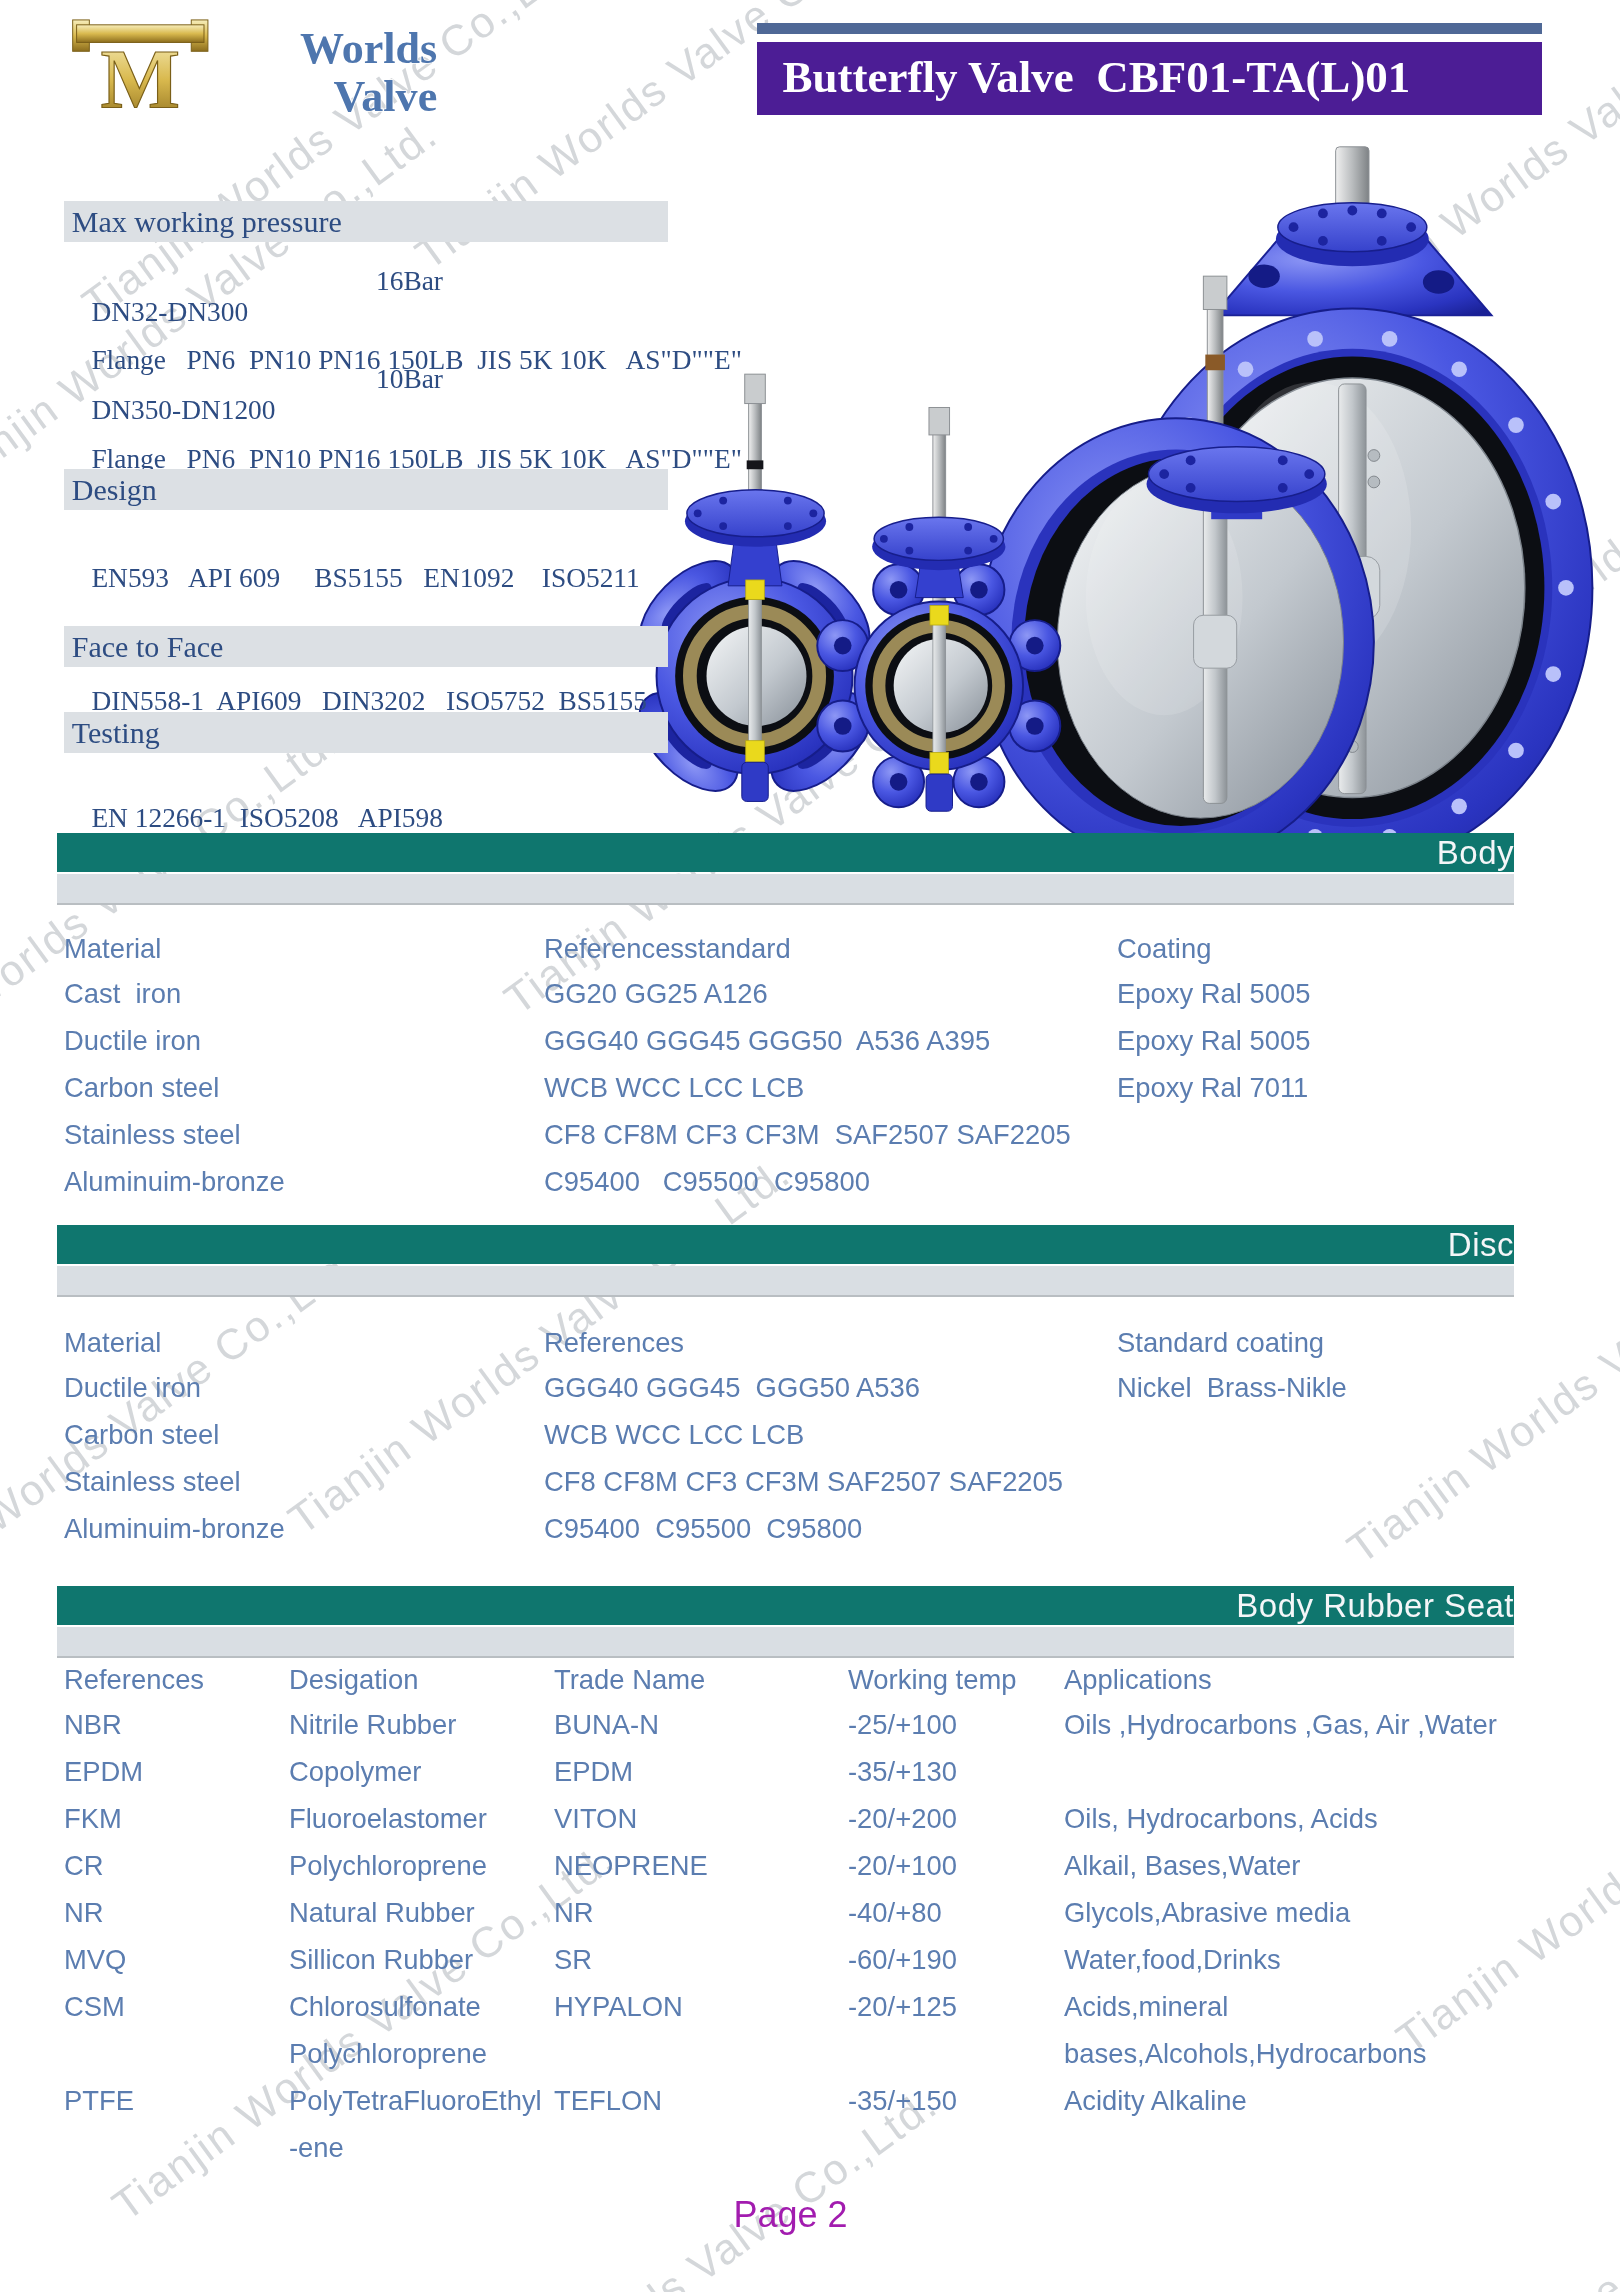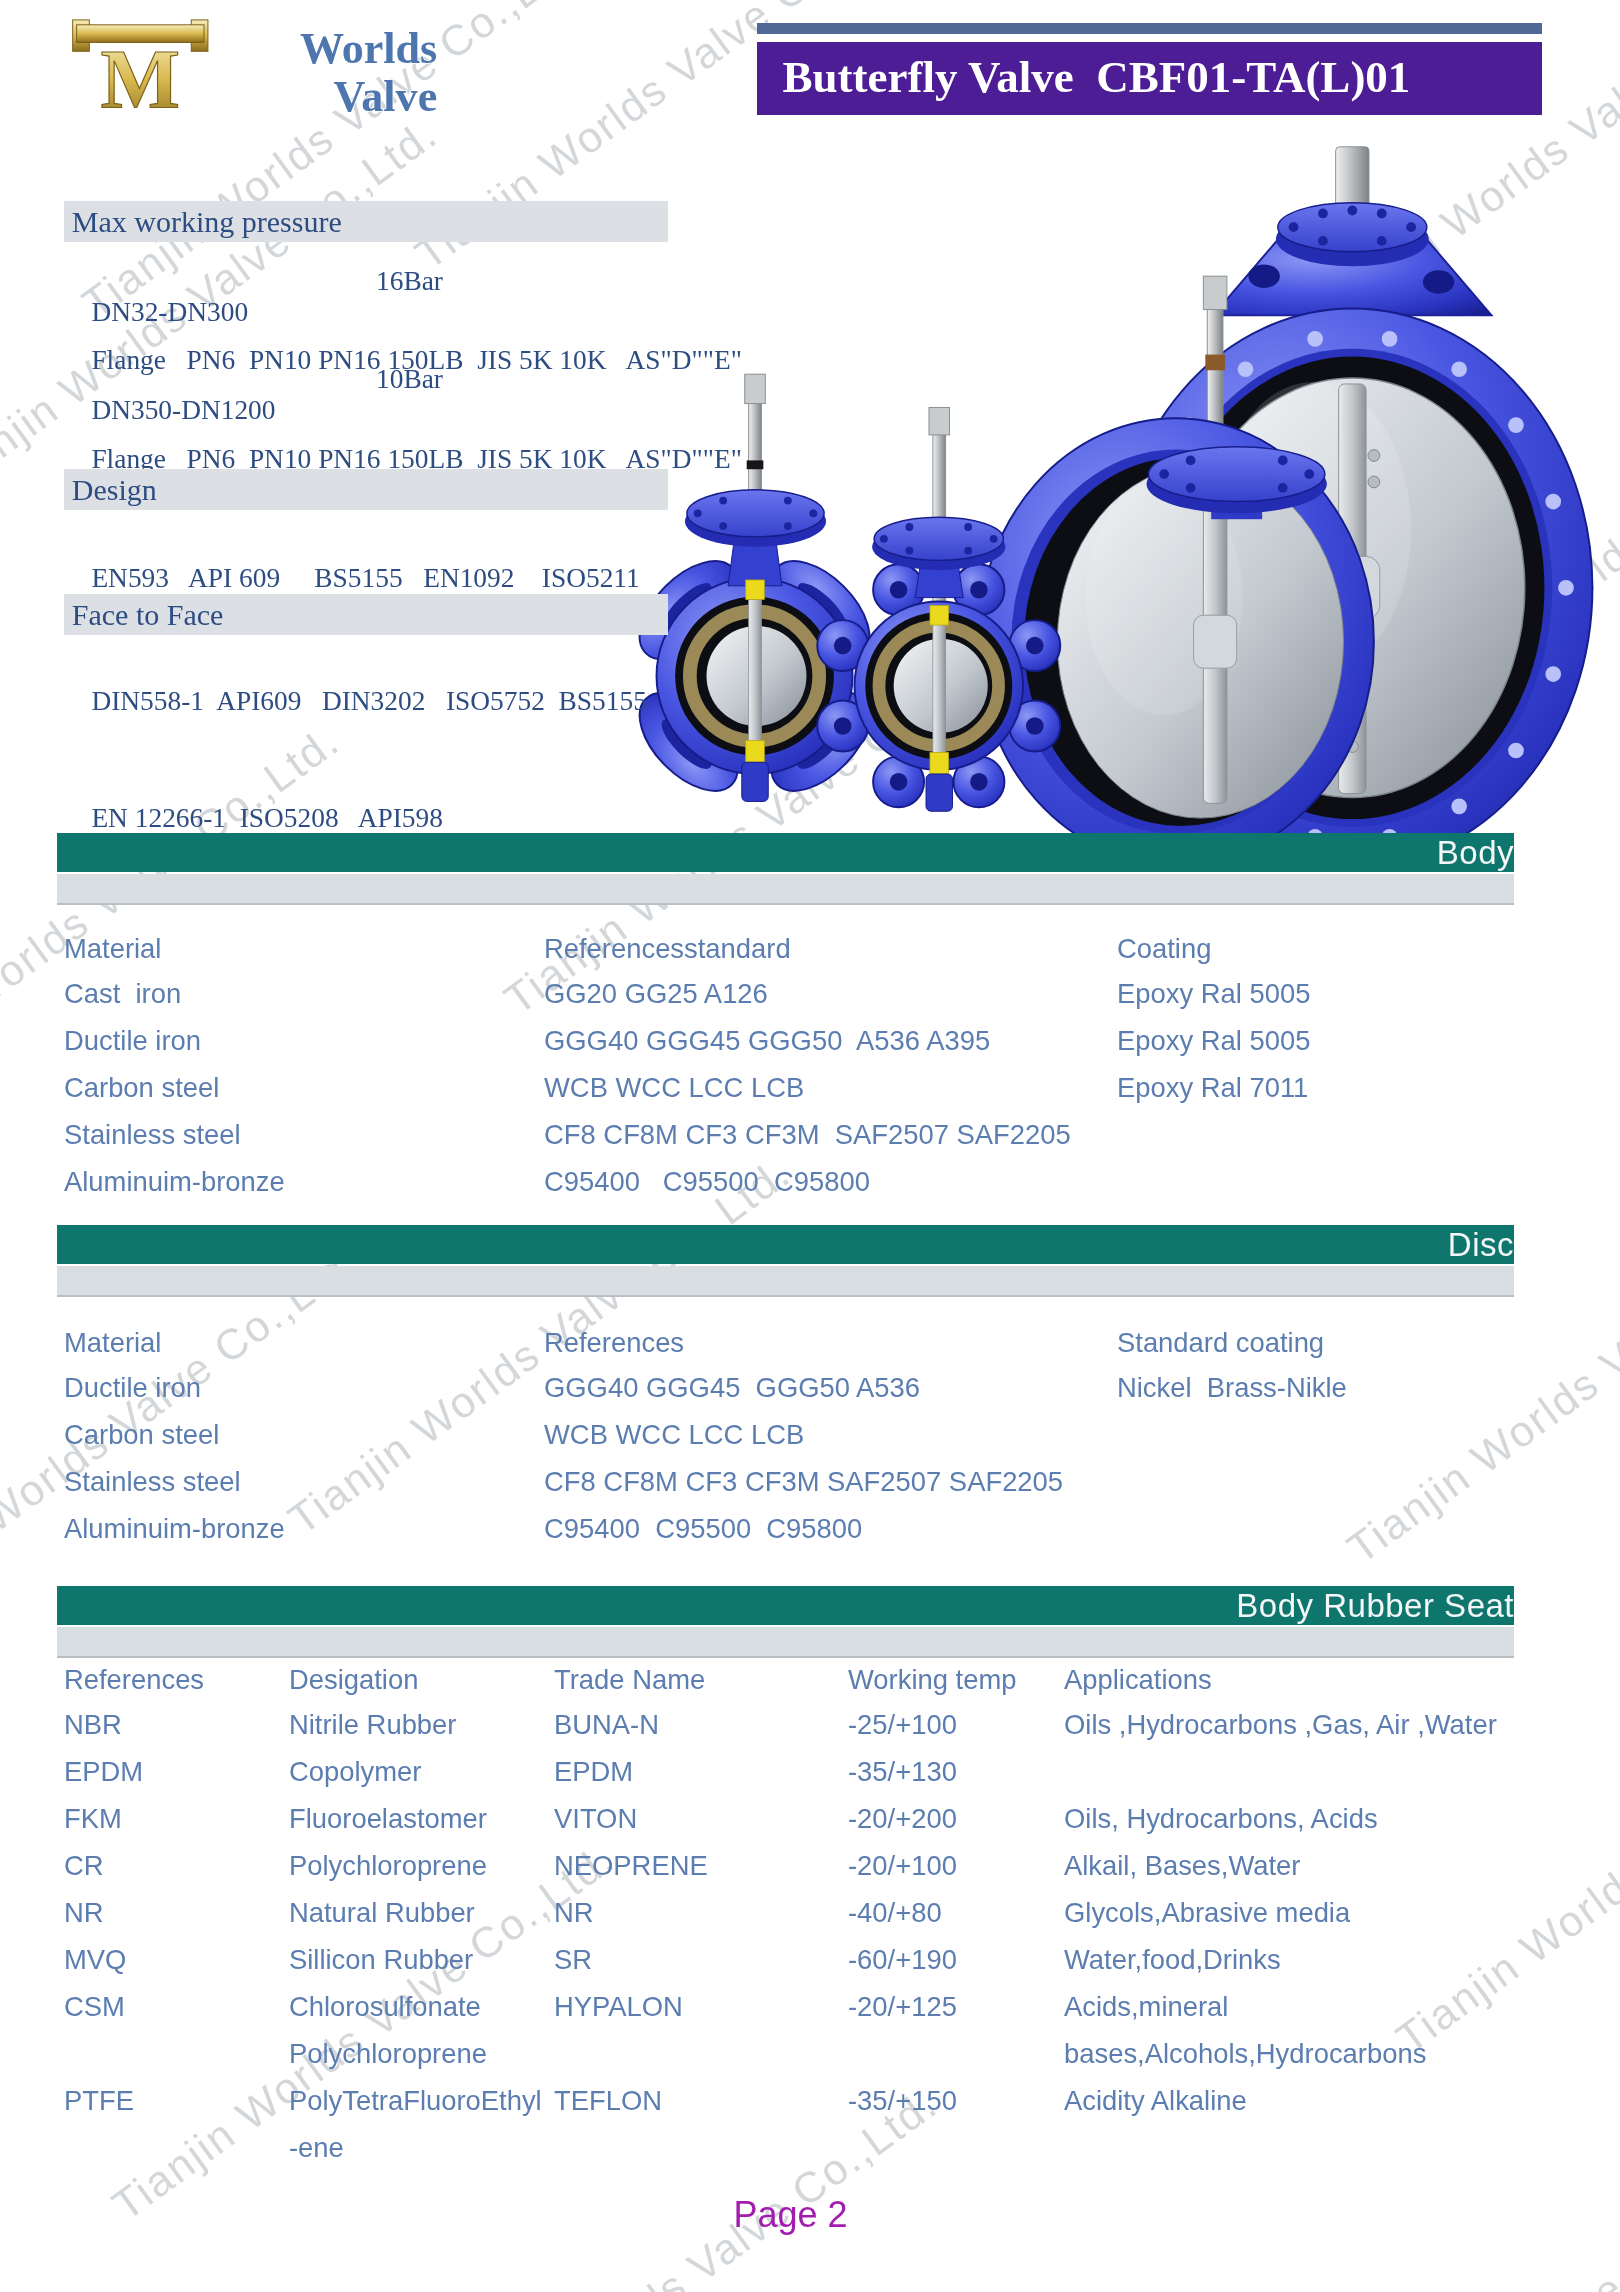--- a/index.html
+++ b/index.html
@@ -293,27 +293,30 @@
     <span>Flange   PN6  PN10 PN16 150LB  JIS 5K 10K   AS"D""E"</span>
   </div>
 
   <div class="shead" style="top:469px">
     <span>Design</span>
   </div>
   <div class="sline" style="top:532px">
     <span>EN593   API 609     BS5155   EN1092    ISO5211</span>
   </div>
 
-  <div class="shead" style="top:594px">
+  <div class="shead" style="top:626px">
     <span>Face to Face</span>
   </div>
   <div class="sline" style="top:655px">
     <span>DIN558-1  API609   DIN3202   ISO5752  BS5155</span>
   </div>
 
+  <div class="shead" style="top:712px">
+    <span>Testing</span>
+  </div>
   <div class="sline" style="top:772px">
     <span>EN 12266-1  ISO5208   API598</span>
   </div>
 
   <div class="bigsec" style="top:833px">
     <div class="bigbar">
       <span>Body</span>
     </div>
     <div class="bigband"></div>
   </div>

